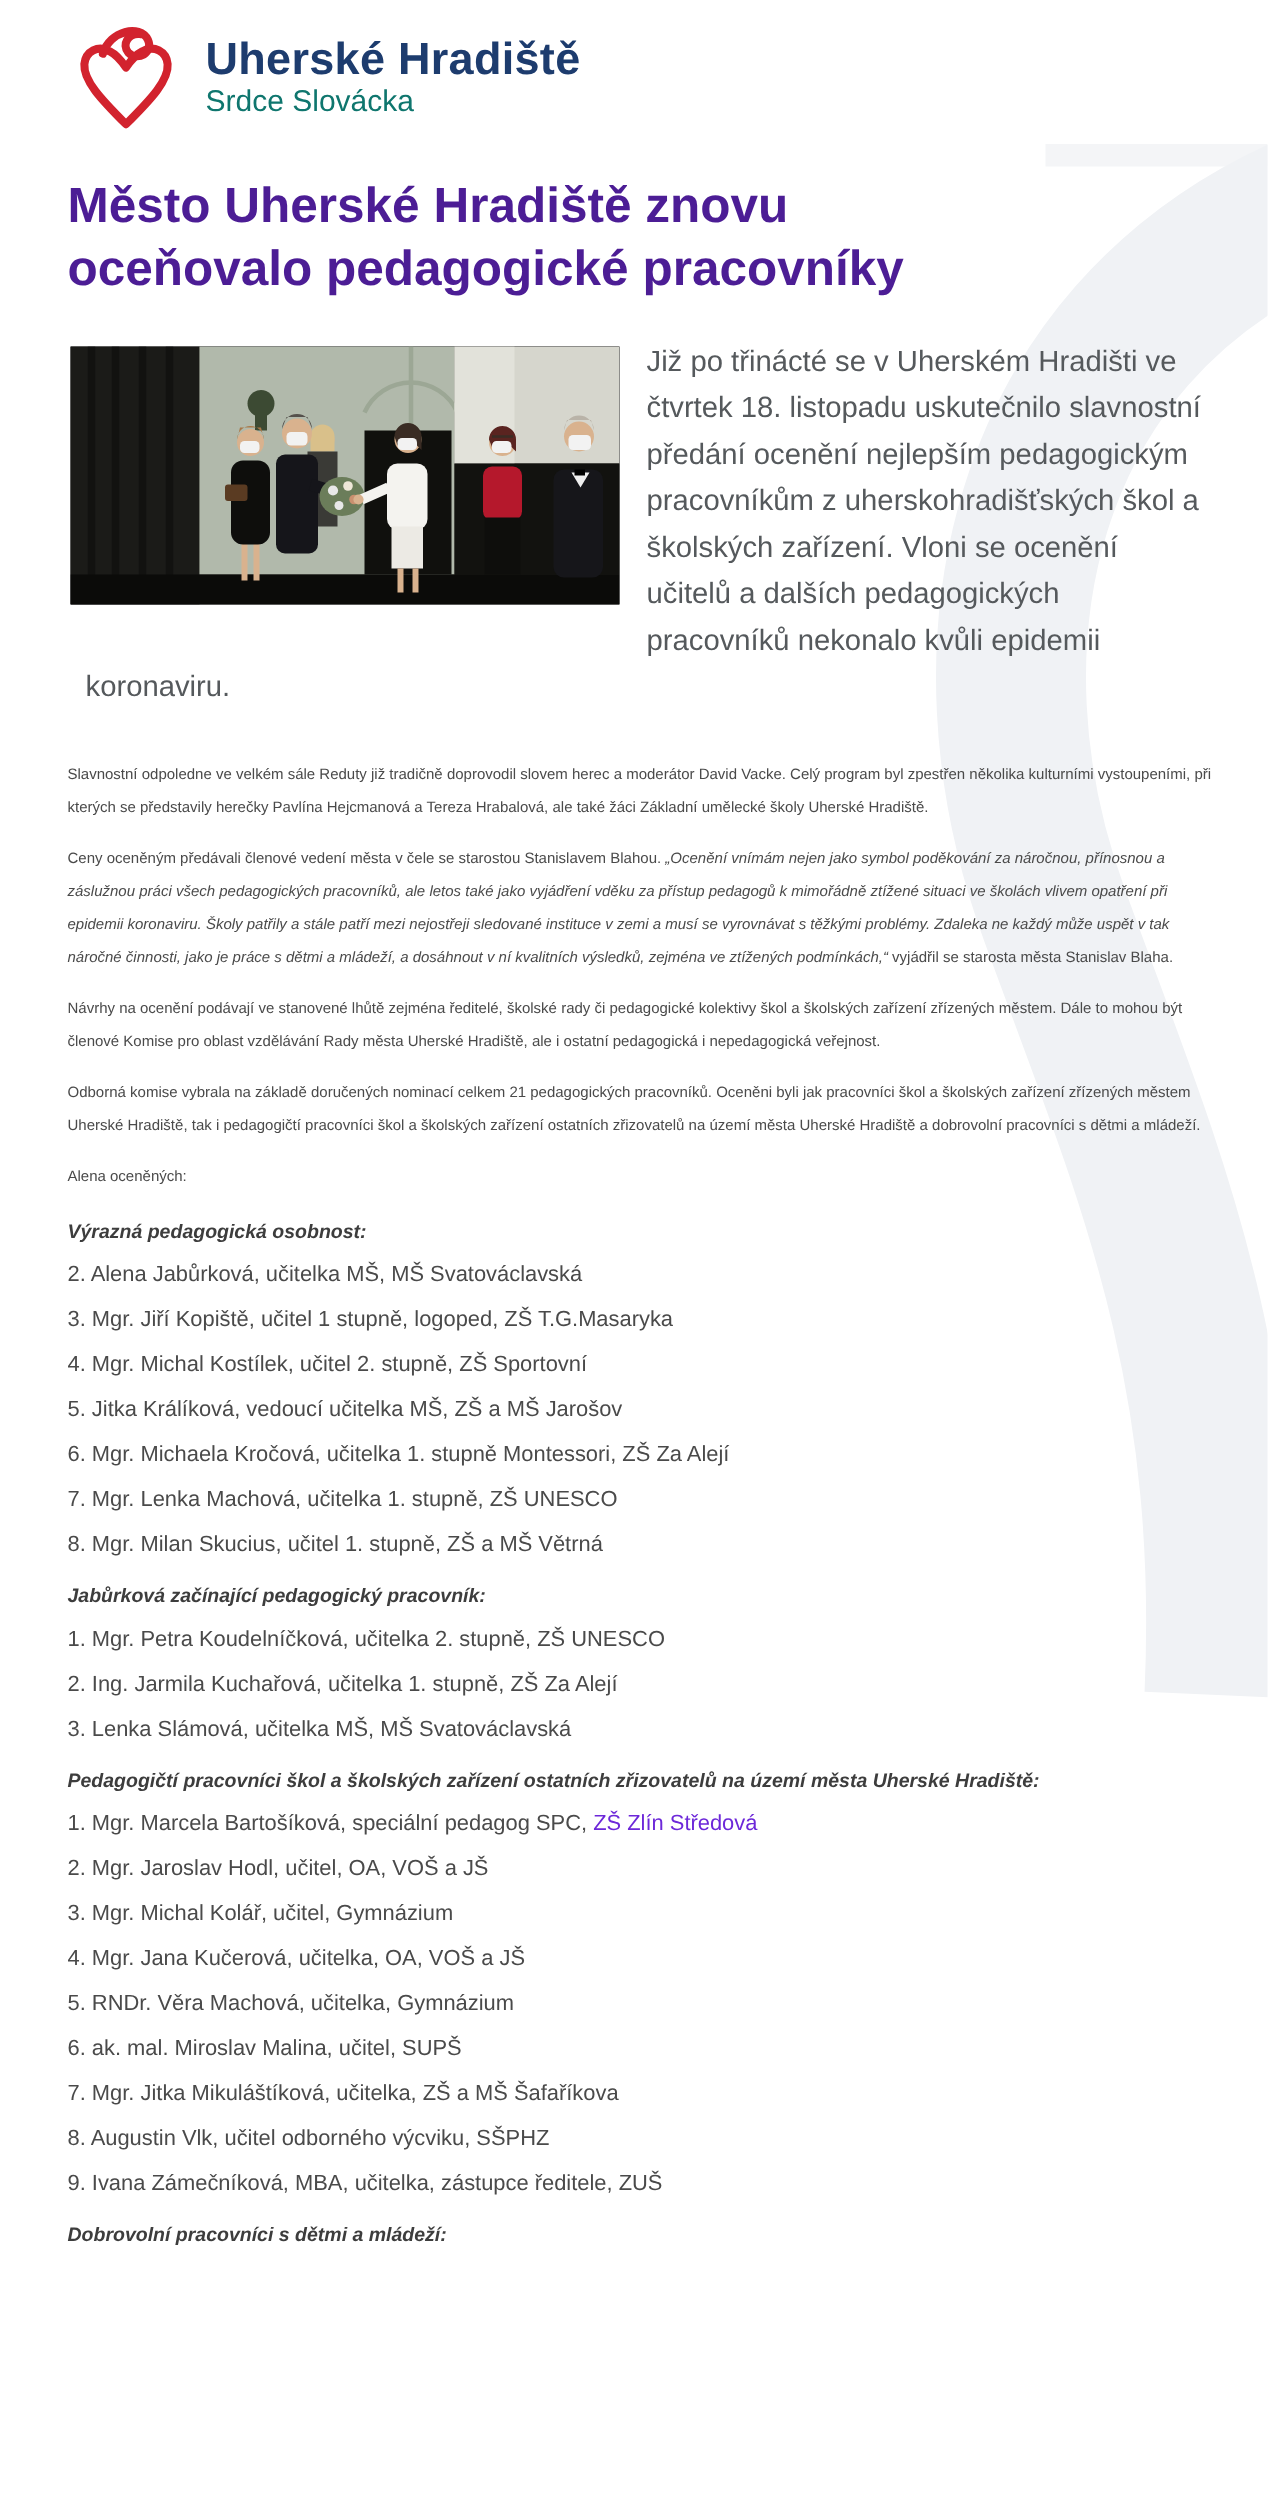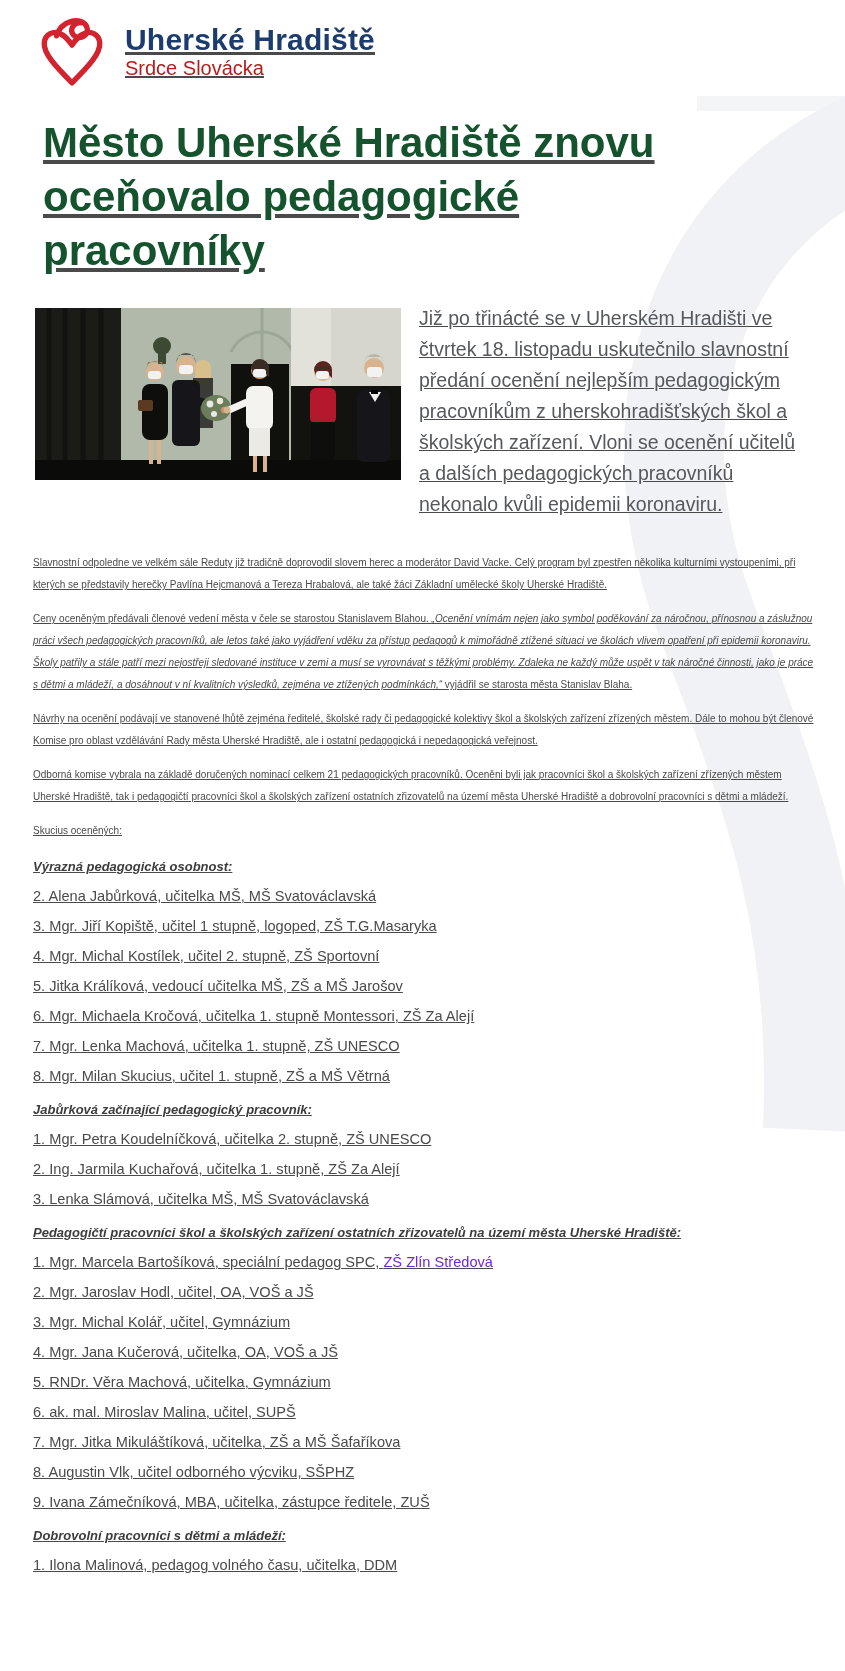--- a/index.html
+++ b/index.html
@@ -2,28 +2,28 @@
 <html lang="cs"><head>
 <meta charset="utf-8">
 <style>
   html,body{margin:0;padding:0;}
   body{
     width:845px;height:1671px;position:relative;overflow:hidden;
     background:#ffffff;color:#4a4a4a;
     font-family:"Liberation Sans",sans-serif;
   }
   .watermark{position:absolute;top:0;right:0;width:260px;height:1280px;z-index:0;pointer-events:none;}
-  .page{position:relative;z-index:1;padding:8px 30px 0 33px;text-decoration:underline;}
+  .page{position:relative;z-index:1;padding:8px 30px 0 45px;}
   header{height:88px;display:flex;align-items:center;}
   .brand{display:flex;align-items:center;gap:14px;text-decoration:none;cursor:pointer;}
   .heart-ic{width:78px;height:74px;flex:0 0 auto;}
   .brand-text{display:flex;flex-direction:column;}
   .brand-name{font-size:30px;font-weight:bold;color:#1d3c6e;line-height:1.08;letter-spacing:.2px;}
-  .brand-tagline{font-size:20px;color:#b91c1c;line-height:1.15;}
-  h1{font-size:42px;font-weight:bold;color:#14532d;line-height:1.28;margin:20px 10px 26px;max-width:640px;}
+  .brand-tagline{font-size:20px;color:#0f766e;line-height:1.15;}
+  h1{font-size:33px;font-weight:bold;color:#4c1d95;line-height:1.28;margin:20px 0 26px;max-width:640px;}
   .lead-wrap{margin-bottom:6px;}
   .photo{float:left;width:366px;height:172px;margin:5px 18px 10px 2px;background:#222;}
   .photo svg{display:block;width:100%;height:100%;}
   .lead{font-size:19.5px;line-height:31px;color:#55595c;margin:12px;}
   .clear{clear:both;height:14px;}
   .body-p{font-size:10px;line-height:22px;margin:0 0 12px;color:#4a4a4a;}
   .run.italic{font-style:italic;}
   .run.muted{color:#6d28d9;}
   .section-heading{font-size:13px;font-weight:bold;font-style:italic;color:#3d3d3d;margin:17px 0 14px;}
   .list-item{font-size:14.6px;line-height:17px;margin:0 0 13px;color:#4a4a4a;}
@@ -135,21 +135,21 @@
       </div>
       <p class="lead">Již po třinácté se v Uherském Hradišti ve čtvrtek 18. listopadu uskutečnilo slavnostní předání ocenění nejlepším pedagogickým pracovníkům z uherskohradišťských škol a školských zařízení. Vloni se ocenění učitelů a dalších pedagogických pracovníků nekonalo kvůli epidemii koronaviru.</p>
       <div class="clear"></div>
     </div>
 
     <div id="paragraphs">
         <p class="body-p"><span class="run normal">Slavnostní odpoledne ve velkém sále Reduty již tradičně doprovodil slovem herec a moderátor David Vacke. Celý program byl zpestřen několika kulturními vystoupeními, při kterých se představily herečky Pavlína Hejcmanová a Tereza Hrabalová, ale také žáci Základní umělecké školy Uherské Hradiště.</span></p>
         <p class="body-p"><span class="run normal">Ceny oceněným předávali členové vedení města v čele se starostou Stanislavem Blahou. </span><span class="run italic">„Ocenění vnímám nejen jako symbol poděkování za náročnou, přínosnou a záslužnou práci všech pedagogických pracovníků, ale letos také jako vyjádření vděku za přístup pedagogů k mimořádně ztížené situaci ve školách vlivem opatření při epidemii koronaviru. Školy patřily a stále patří mezi nejostřeji sledované instituce v zemi a musí se vyrovnávat s těžkými problémy. Zdaleka ne každý může uspět v tak náročné činnosti, jako je práce s dětmi a mládeží, a dosáhnout v ní kvalitních výsledků, zejména ve ztížených podmínkách,“</span><span class="run normal"> vyjádřil se starosta města Stanislav Blaha.</span></p>
         <p class="body-p"><span class="run normal">Návrhy na ocenění podávají ve stanovené lhůtě zejména ředitelé, školské rady či pedagogické kolektivy škol a školských zařízení zřízených městem. Dále to mohou být členové Komise pro oblast vzdělávání Rady města Uherské Hradiště, ale i ostatní pedagogická i nepedagogická veřejnost.</span></p>
         <p class="body-p"><span class="run normal">Odborná komise vybrala na základě doručených nominací celkem 21 pedagogických pracovníků. Oceněni byli jak pracovníci škol a školských zařízení zřízených městem Uherské Hradiště, tak i pedagogičtí pracovníci škol a školských zařízení ostatních zřizovatelů na území města Uherské Hradiště a dobrovolní pracovníci s dětmi a mládeží.</span></p>
-        <p class="body-p"><span class="run normal">Skucius oceněných:</span></p>
+        <p class="body-p"><span class="run normal">Alena oceněných:</span></p>
       </div>
 
     <div id="sections">
         <h3 class="section-heading">Výrazná pedagogická osobnost:</h3>
         <p class="list-item"><span class="run normal">2. Alena Jabůrková, učitelka MŠ, MŠ Svatováclavská</span></p>
         <p class="list-item"><span class="run normal">3. Mgr. Jiří Kopiště, učitel 1 stupně, logoped, ZŠ T.G.Masaryka</span></p>
         <p class="list-item"><span class="run normal">4. Mgr. Michal Kostílek, učitel 2. stupně, ZŠ Sportovní</span></p>
         <p class="list-item"><span class="run normal">5. Jitka Králíková, vedoucí učitelka MŠ, ZŠ a MŠ Jarošov</span></p>
         <p class="list-item"><span class="run normal">6. Mgr. Michaela Kročová, učitelka 1. stupně Montessori, ZŠ Za Alejí</span></p>
         <p class="list-item"><span class="run normal">7. Mgr. Lenka Machová, učitelka 1. stupně, ZŠ UNESCO</span></p>
@@ -162,17 +162,16 @@
         <p class="list-item"><span class="run normal">1. Mgr. Marcela Bartošíková, speciální pedagog SPC,  </span><span class="run muted">ZŠ Zlín Středová</span></p>
         <p class="list-item"><span class="run normal">2. Mgr. Jaroslav Hodl, učitel, OA, VOŠ a JŠ</span></p>
         <p class="list-item"><span class="run normal">3. Mgr. Michal Kolář, učitel, Gymnázium</span></p>
         <p class="list-item"><span class="run normal">4. Mgr. Jana Kučerová, učitelka, OA, VOŠ a JŠ</span></p>
         <p class="list-item"><span class="run normal">5. RNDr. Věra Machová, učitelka, Gymnázium</span></p>
         <p class="list-item"><span class="run normal">6. ak. mal. Miroslav Malina, učitel, SUPŠ</span></p>
         <p class="list-item"><span class="run normal">7. Mgr. Jitka Mikuláštíková, učitelka, ZŠ a MŠ Šafaříkova</span></p>
         <p class="list-item"><span class="run normal">8. Augustin Vlk, učitel odborného výcviku, SŠPHZ</span></p>
         <p class="list-item"><span class="run normal">9. Ivana Zámečníková, MBA, učitelka, zástupce ředitele, ZUŠ</span></p>
         <h3 class="section-heading">Dobrovolní pracovníci s dětmi a mládeží:</h3>
-        <p class="list-item"><span class="run normal">1. Ilona Malinová, pedagog volného času, učitelka, DDM</span></p>
       </div>
   </main>
 
 </div>
 
 </body></html>

